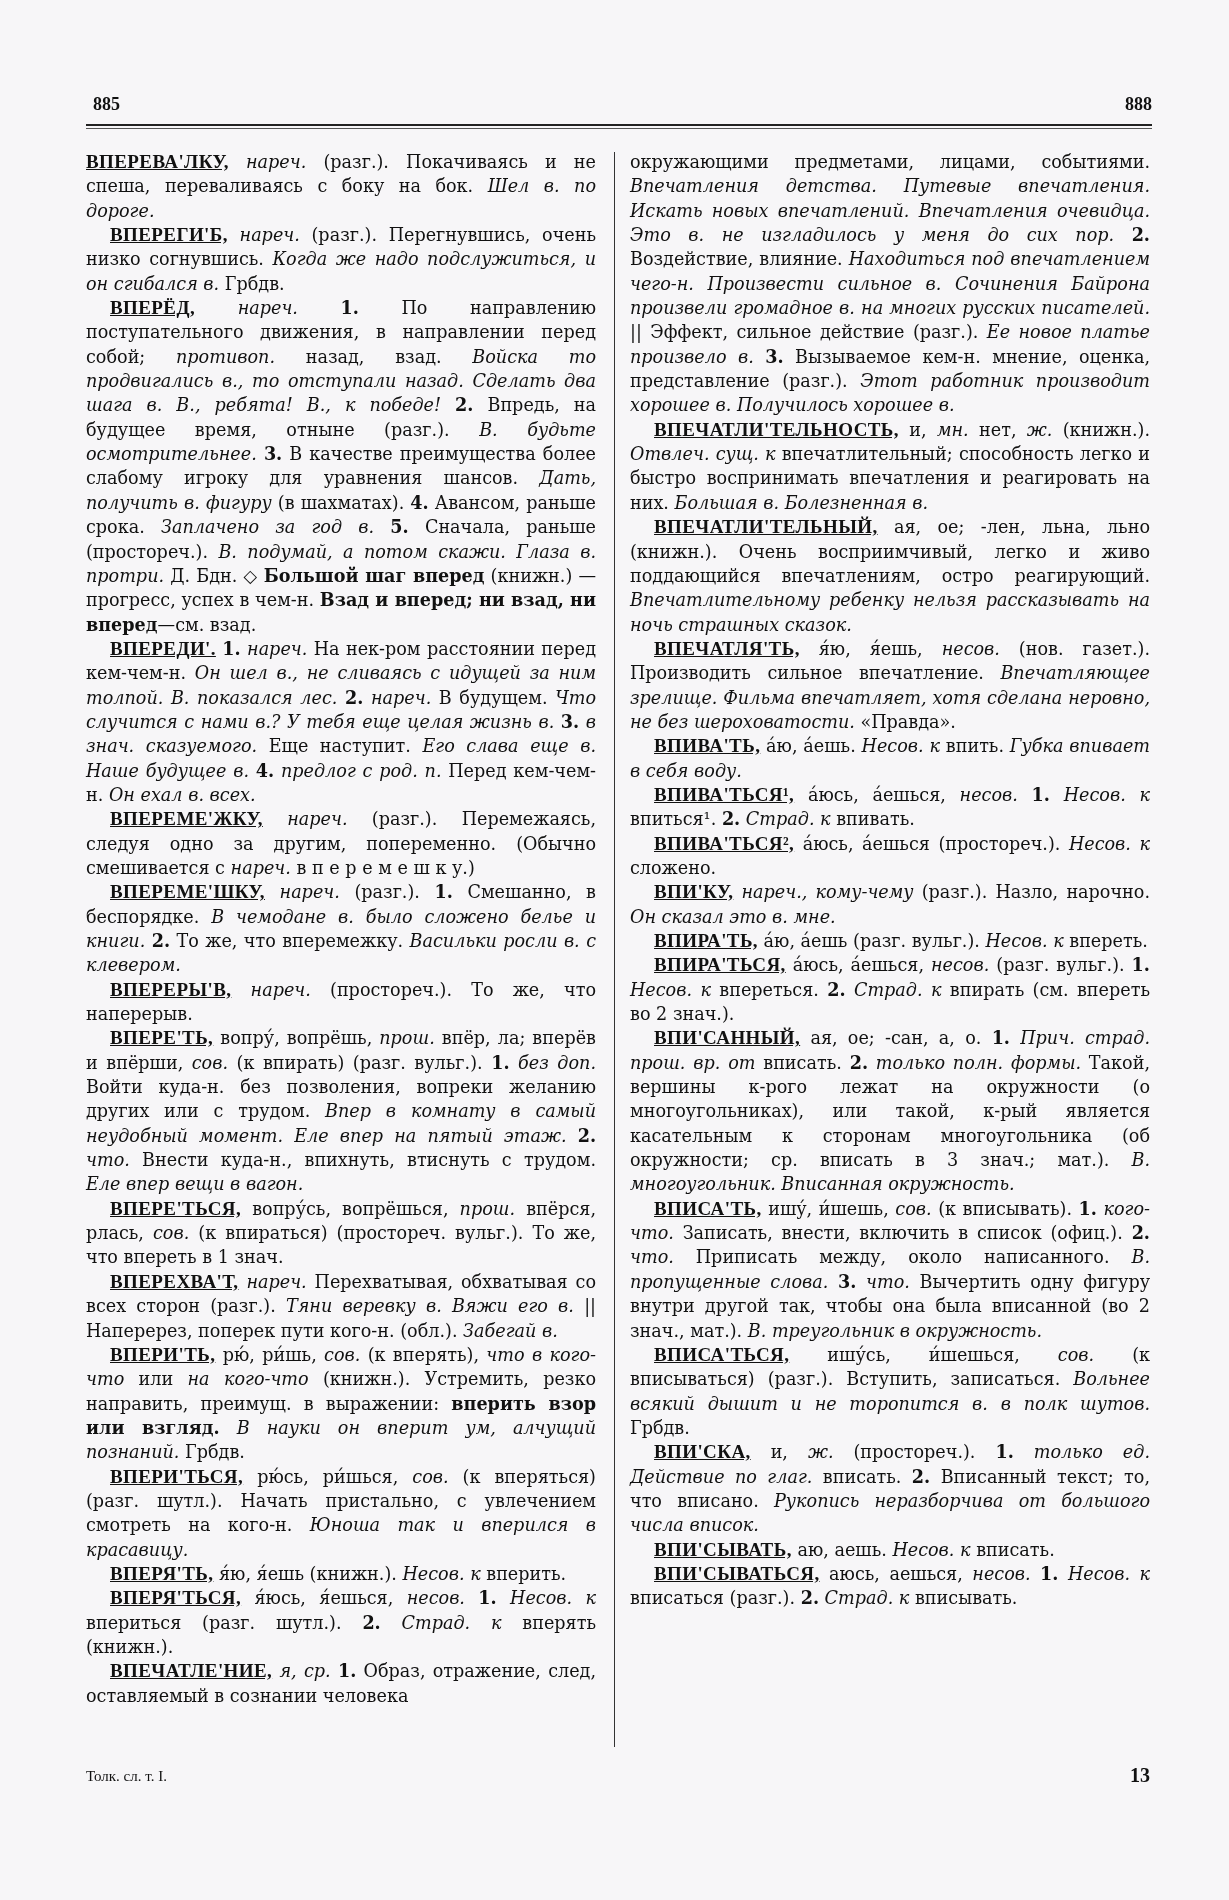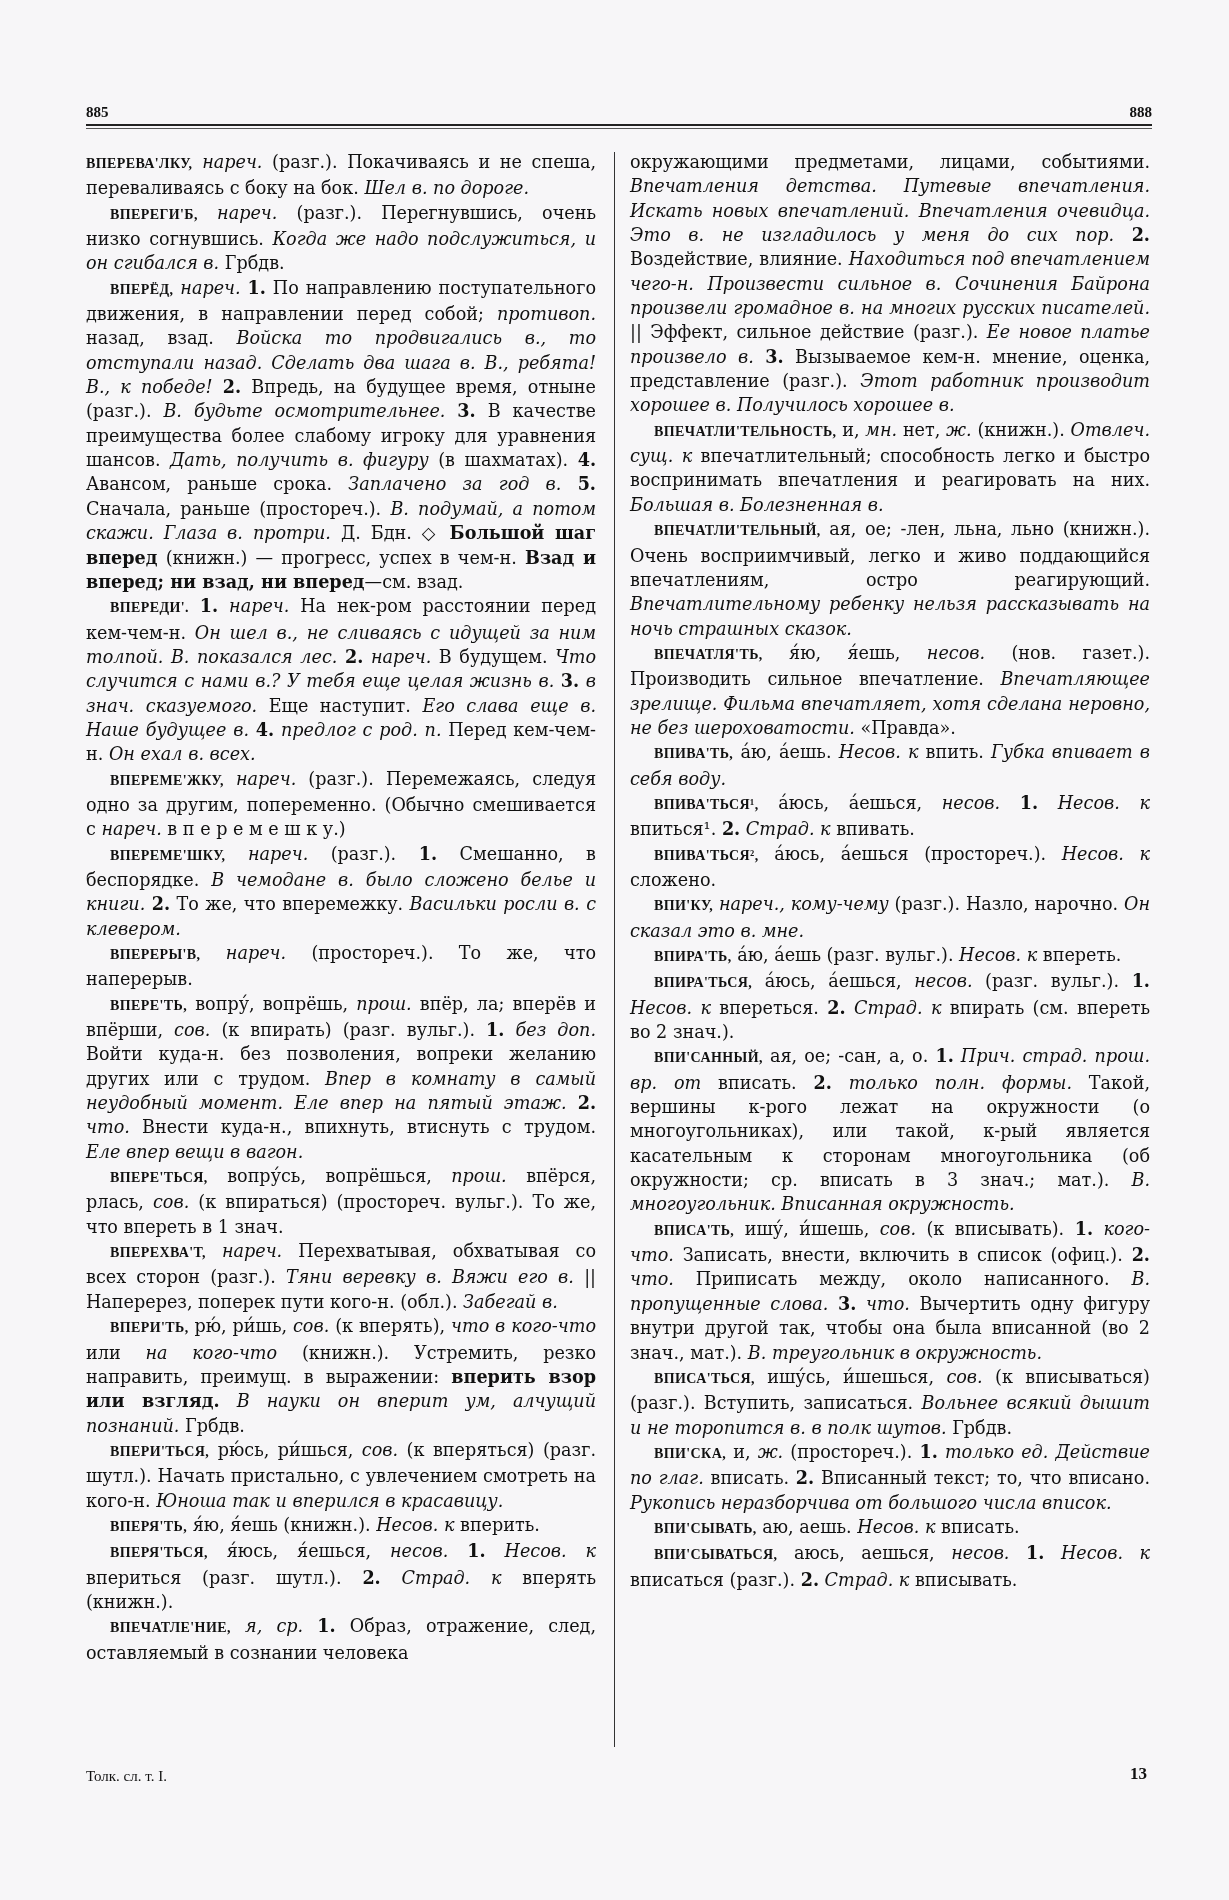--- a/index.html
+++ b/index.html
@@ -8,22 +8,23 @@
       background: #f7f6f8;
       color: #111;
       font-family: "DejaVu Serif", "Liberation Serif", serif;
       position: relative;
       overflow: hidden;
     }
     .page-header {
       position: absolute; left: 86px; top: 94px; width: 1066px; height: 30px;
     }
     .page-num-left, .page-num-right {
-      position: absolute; top: 10px; font-weight: bold; font-size: 15px;
+      position: absolute; top: 0; font-weight: bold; font-size: 18px;
       font-family: "Liberation Serif", serif;
+      margin-left: 7px;
     }
     .page-num-left { left: 0; }
     .page-num-right { right: 0; }
     .running-head {
       position: absolute; left: 0; right: 0; text-align: center; top: 4px;
       font-weight: bold; font-size: 17px; letter-spacing: 0.3px;
       font-family: "Liberation Serif", serif;
     }
     .header-rule {
       position: absolute; left: 86px; top: 124px; width: 1066px; height: 0;
@@ -37,29 +38,29 @@
       hyphens: manual;
     }
     .col-left { left: 86px; width: 510px; }
     .col-right { left: 630px; width: 520px; }
     .col-divider {
       position: absolute; left: 614px; top: 152px; width: 0; height: 1595px;
       border-left: 1.5px solid #333;
     }
     .entry { margin: 0; text-indent: 24px; }
     .entry.cont { text-indent: 0; }
-    .hw { font-weight: bold; letter-spacing: 0.4px; font-family: "Liberation Serif", serif; font-size: 14px; }
+    .hw { font-weight: bold; letter-spacing: 0.4px; font-family: "Liberation Serif", serif; font-size: 19px; text-decoration: underline; }
     .it { font-style: italic; }
     .b { font-weight: bold; }
     .footer-left {
       position: absolute; left: 86px; top: 1768px; font-size: 15px;
       font-family: "Liberation Serif", serif;
     }
     .footer-right {
-      position: absolute; left: 1130px; top: 1764px; font-size: 17px; font-weight: bold;
+      position: absolute; left: 1130px; top: 1764px; font-size: 20px; font-weight: bold;
       font-family: "Liberation Serif", serif;
     }
   </style>
 </head>
 <body>
 
 <div class="page-header">
   <span class="page-num-left">885</span>
   <span class="page-num-right">888</span>
 </div>

